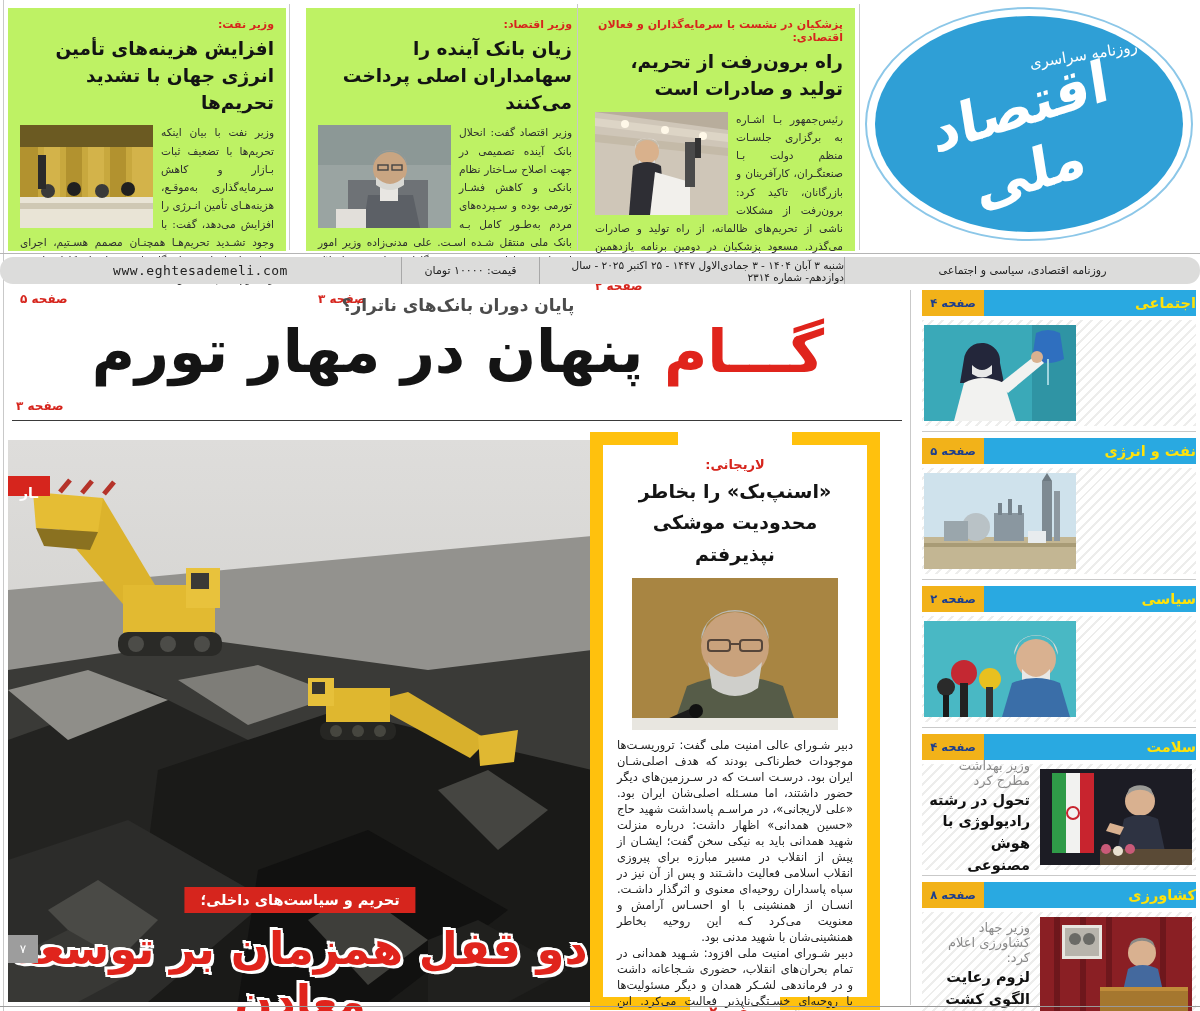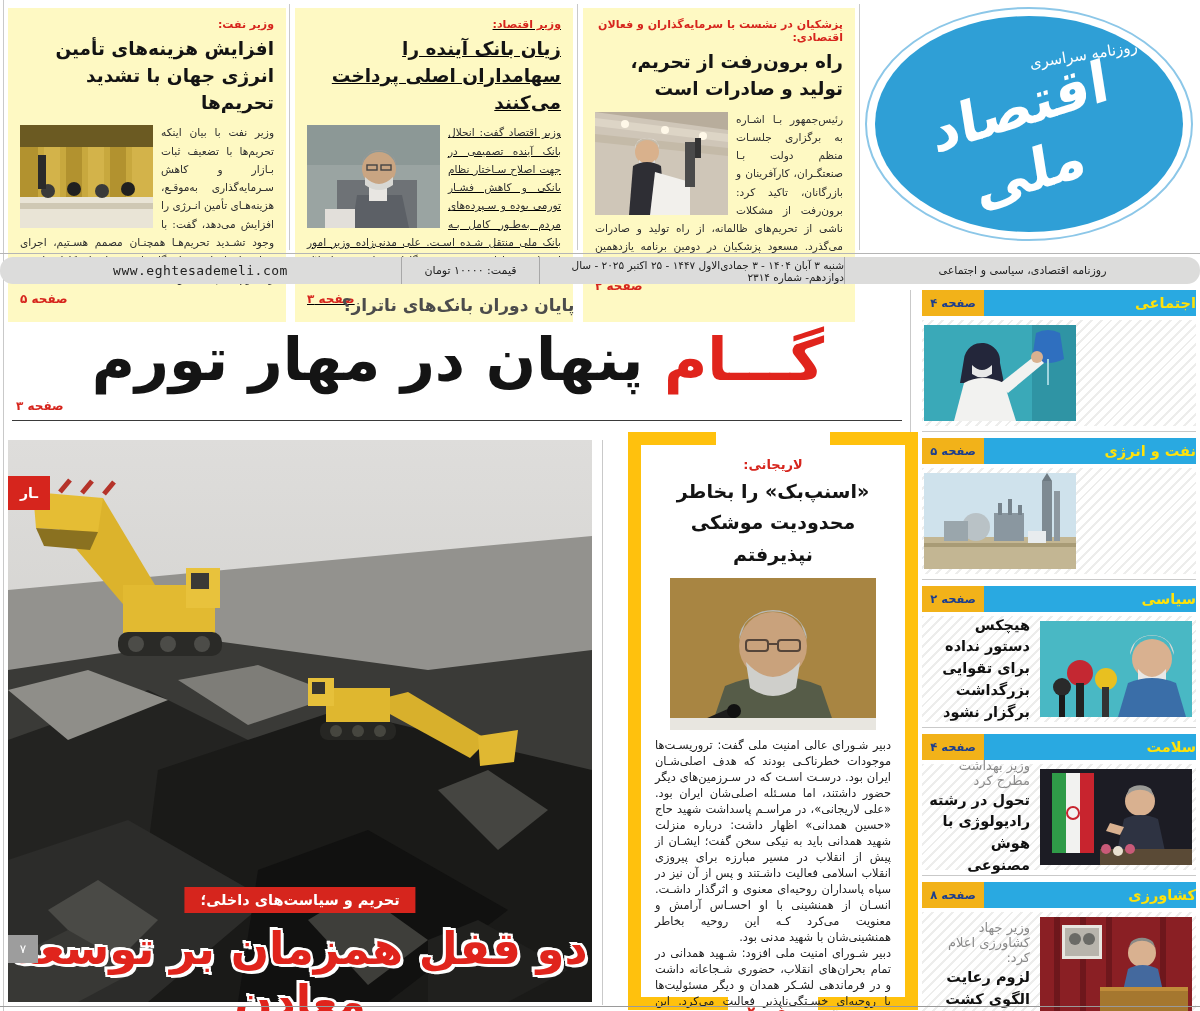--- a/index.html
+++ b/index.html
@@ -1,21 +1,21 @@
 <!DOCTYPE html>
 <html lang="fa"><head>
 <meta charset="utf-8">
 <style>
   html,body{margin:0;padding:0;background:#fff;font-family:"DejaVu Sans",sans-serif;}
   .page{position:relative;width:1200px;height:1011px;background:#fff;overflow:hidden;direction:rtl;}
   .vline{position:absolute;width:1px;background:#c9c9c9;}
   .hline{position:absolute;height:1px;background:#b5b5b5;}
 
   
-  .story-box{position:absolute;top:8px;height:314px;background:#fef9c3;box-sizing:border-box;padding:10px 12px 20px;direction:rtl;}
+  .story-box{position:absolute;top:8px;height:243px;background:#bef264;box-sizing:border-box;padding:10px 12px 20px;direction:rtl;}
   .sb-kicker{color:#d6251d;font-size:11px;font-weight:bold;text-align:right;}
   .sb-headline{color:#141414;font-size:18.5px;font-weight:bold;line-height:1.45;text-align:right;margin:5px 0 7px;cursor:pointer;}
   .sb-body{font-size:10.6px;color:#2e2e2e;line-height:1.72;text-align:justify;}
   .sb-photo{float:left;width:133px;height:103px;margin:2px 8px 3px 0;display:block;}
   .sb-page{color:#d6251d;font-size:12px;font-weight:bold;text-align:left;margin-top:5px;clear:both;}
 
   
   .logo{position:absolute;left:862px;top:2px;width:334px;height:248px;}
   .logo svg{position:absolute;inset:0;}
   .logo-tagline{position:absolute;top:44px;right:58px;color:#fff;font-size:15px;transform:rotate(-9deg);white-space:nowrap;}
@@ -33,28 +33,28 @@
   .lead{position:absolute;left:4px;top:289px;width:908px;height:140px;text-align:center;}
   .lead-kicker{color:#4c4c4c;font-size:17px;font-weight:bold;margin-top:6px;}
   .lead-headline{font-size:59px;font-weight:bold;color:#141414;line-height:1.12;margin-top:2px;cursor:pointer;}
   .lead-headline .red{color:#e0241c;}
   .lead-page{position:absolute;left:12px;bottom:16px;color:#d6251d;font-size:12px;font-weight:bold;}
   .lead-rule{position:absolute;left:8px;right:10px;bottom:8px;height:1px;background:#3a3a3a;}
 
   
   .mine{position:absolute;left:8px;top:440px;width:584px;height:562px;}
   .mine svg{position:absolute;inset:0;}
-  .mine-ribbon{position:absolute;left:0;top:36px;width:42px;height:34px;background:#d6251d;color:#fff;font-size:14px;font-weight:bold;line-height:34px;text-align:center;}
+  .mine-ribbon{position:absolute;left:0;top:36px;width:42px;height:20px;background:#d6251d;color:#fff;font-size:14px;font-weight:bold;line-height:34px;text-align:center;}
   .mine-kicker{position:absolute;left:50%;transform:translateX(-50%);top:447px;background:#d6251d;color:#fff;padding:5px 16px;font-size:14.5px;font-weight:bold;white-space:nowrap;}
   .mine-headline{position:absolute;left:0;right:0;top:482px;text-align:center;font-size:45px;font-weight:bold;color:#e0241c;cursor:pointer;
     text-shadow:2px 0 0 #fff,-2px 0 0 #fff,0 2px 0 #fff,0 -2px 0 #fff,2px 2px 0 #fff,-2px -2px 0 #fff,2px -2px 0 #fff,-2px 2px 0 #fff,3px 3px 0 #fff,-3px -3px 0 #fff;}
   .mine-pagetab{position:absolute;left:0;top:495px;width:30px;height:28px;background:#9d9d9d;color:#fff;font-size:12px;text-align:center;line-height:28px;}
 
   
-  .center-col{position:absolute;left:628px;top:432px;width:290px;height:578px;}
+  .center-col{position:absolute;left:590px;top:432px;width:290px;height:578px;}
   .br{position:absolute;background:#ffc10d;}
   .br-left{left:0;top:0;width:13px;height:100%;}
   .br-right{right:0;top:0;width:13px;height:100%;}
   .br-tl{left:0;top:0;width:88px;height:13px;}
   .br-tr{right:0;top:0;width:88px;height:13px;}
   .br-bl{left:0;bottom:0;width:100px;height:13px;}
   .br-br{right:0;bottom:0;width:100px;height:13px;}
   .center-inner{position:absolute;left:13px;right:13px;top:13px;bottom:13px;padding:12px 14px 4px;text-align:center;direction:rtl;}
   .cs-kicker{color:#d6251d;font-size:13px;font-weight:bold;}
   .cs-headline{color:#141414;font-size:19px;font-weight:bold;line-height:1.65;margin:4px 0 8px;cursor:pointer;}
@@ -101,21 +101,21 @@
         <circle cx="82" cy="66" r="7" fill="#3a3a3a"></circle>
           <circle cx="108" cy="64" r="7" fill="#202020"></circle>
         <rect x="18" y="30" width="8" height="34" fill="#2a2a2a"></rect>
         <rect x="0" y="78" width="133" height="6" fill="#cfc8b4"></rect>
       </svg>
       <span>وزیر نفت با بیان اینکه تحریم‌ها با تضعیف ثبات بـازار و کاهش سـرمایه‌گذاری به‌موقـع، هزینه‌هـای تأمین انـرژی را افزایش می‌دهد، گفت: با وجود تشـدید تحریم‌هـا همچنـان مصمم هسـتیم، اجرای برنامه‌های افزایش تولید گاز طبیعی و ارتقای کارایی انرژی را تداوم دهیم. محسـن...</span>
     </div>
     <div class="sb-page">صفحه ۵</div>
   </div>
 
-  <div class="story-box" style="left:295px;width:278px;text-decoration:underline;">
+  <div class="story-box" style="left:306px;width:278px;">
     <div class="sb-kicker">وزیر اقتصاد:</div>
     <div class="sb-headline">زیان بانک آینده را سهامداران اصلی پرداخت می‌کنند</div>
     <div class="sb-body">
       <svg class="sb-photo" viewBox="0 0 133 103">
         <rect width="133" height="103" fill="#9aa4a2"></rect>
         <rect x="0" y="0" width="133" height="40" fill="#8c9896"></rect>
         <rect x="30" y="55" width="80" height="48" fill="#6e7276"></rect>
         <path d="M45,103 L50,70 L95,70 L102,103 Z" fill="#5c6066"></path>
         <rect x="62" y="62" width="18" height="14" fill="#e8e6e2"></rect>
         <circle cx="72" cy="44" r="17" fill="#c9a582"></circle>
@@ -173,21 +173,21 @@
 
   <div class="info-bar">
     <div class="info-seg seg-site">www.eghtesademeli.com</div>
     <div class="info-seg seg-price">قیمت: ۱۰۰۰۰ تومان</div>
     <div class="info-seg seg-date">شنبه ۳ آبان ۱۴۰۴ - ۳ جمادی‌الاول ۱۴۴۷ - ۲۵ اکتبر ۲۰۲۵ - سال دوازدهم- شماره ۲۳۱۴</div>
     <div class="info-seg seg-type">روزنامه اقتصادی، سیاسی و اجتماعی</div>
   </div>
 
   <div class="lead">
     <div class="lead-kicker">پایان دوران بانک‌های ناتراز؟</div>
-    <h1 class="lead-headline" style="margin:12px;"><span class="red">گـــام</span><span> پنهان در مهار تورم</span></h1>
+    <h1 class="lead-headline" style="margin:4px;"><span class="red">گـــام</span><span> پنهان در مهار تورم</span></h1>
     <div class="lead-page">صفحه ۳</div>
     <div class="lead-rule"></div>
   </div>
 
   <div class="mine">
     <svg viewBox="0 0 584 562" preserveAspectRatio="none">
       <defs>
         <linearGradient id="sky" x1="0" y1="0" x2="0" y2="1">
           <stop offset="0" stop-color="#dedddb"></stop>
             <stop offset="1" stop-color="#c6c5c1"></stop>
@@ -321,23 +321,20 @@
         </svg>
       </div>
     </div>
 
     <div class="card">
       <div class="card-header">
         <div class="page-box">صفحه ۲</div>
         <div class="section-bar">سیاسی</div>
       </div>
       <div class="card-body">
-        <div class="card-text">
-          <div class="card-headline">هیچکس دستور نداده برای تقوایی بزرگداشت برگزار نشود</div>
-        </div>
         <svg class="card-photo" viewBox="0 0 152 96">
           <rect width="152" height="96" fill="#49b8c4"></rect>
           <circle cx="112" cy="38" r="20" fill="#d9b190"></circle>
           <path d="M90,34 a22,20 0 0 1 44,0 l-5,-12 a20,16 0 0 0 -34,0 Z" fill="#d8d8d4"></path>
           <path d="M98,48 q14,16 28,0 l0,14 q-14,10 -28,0 Z" fill="#e8e8e6"></path>
           <path d="M78,96 L88,62 Q112,52 136,62 L146,96 Z" fill="#3a6ea8"></path>
           <circle cx="40" cy="52" r="13" fill="#c42832"></circle>
           <circle cx="66" cy="58" r="11" fill="#e8c020"></circle>
           <rect x="36" y="62" width="8" height="34" fill="#222"></rect>
           <rect x="62" y="66" width="7" height="30" fill="#333"></rect>

